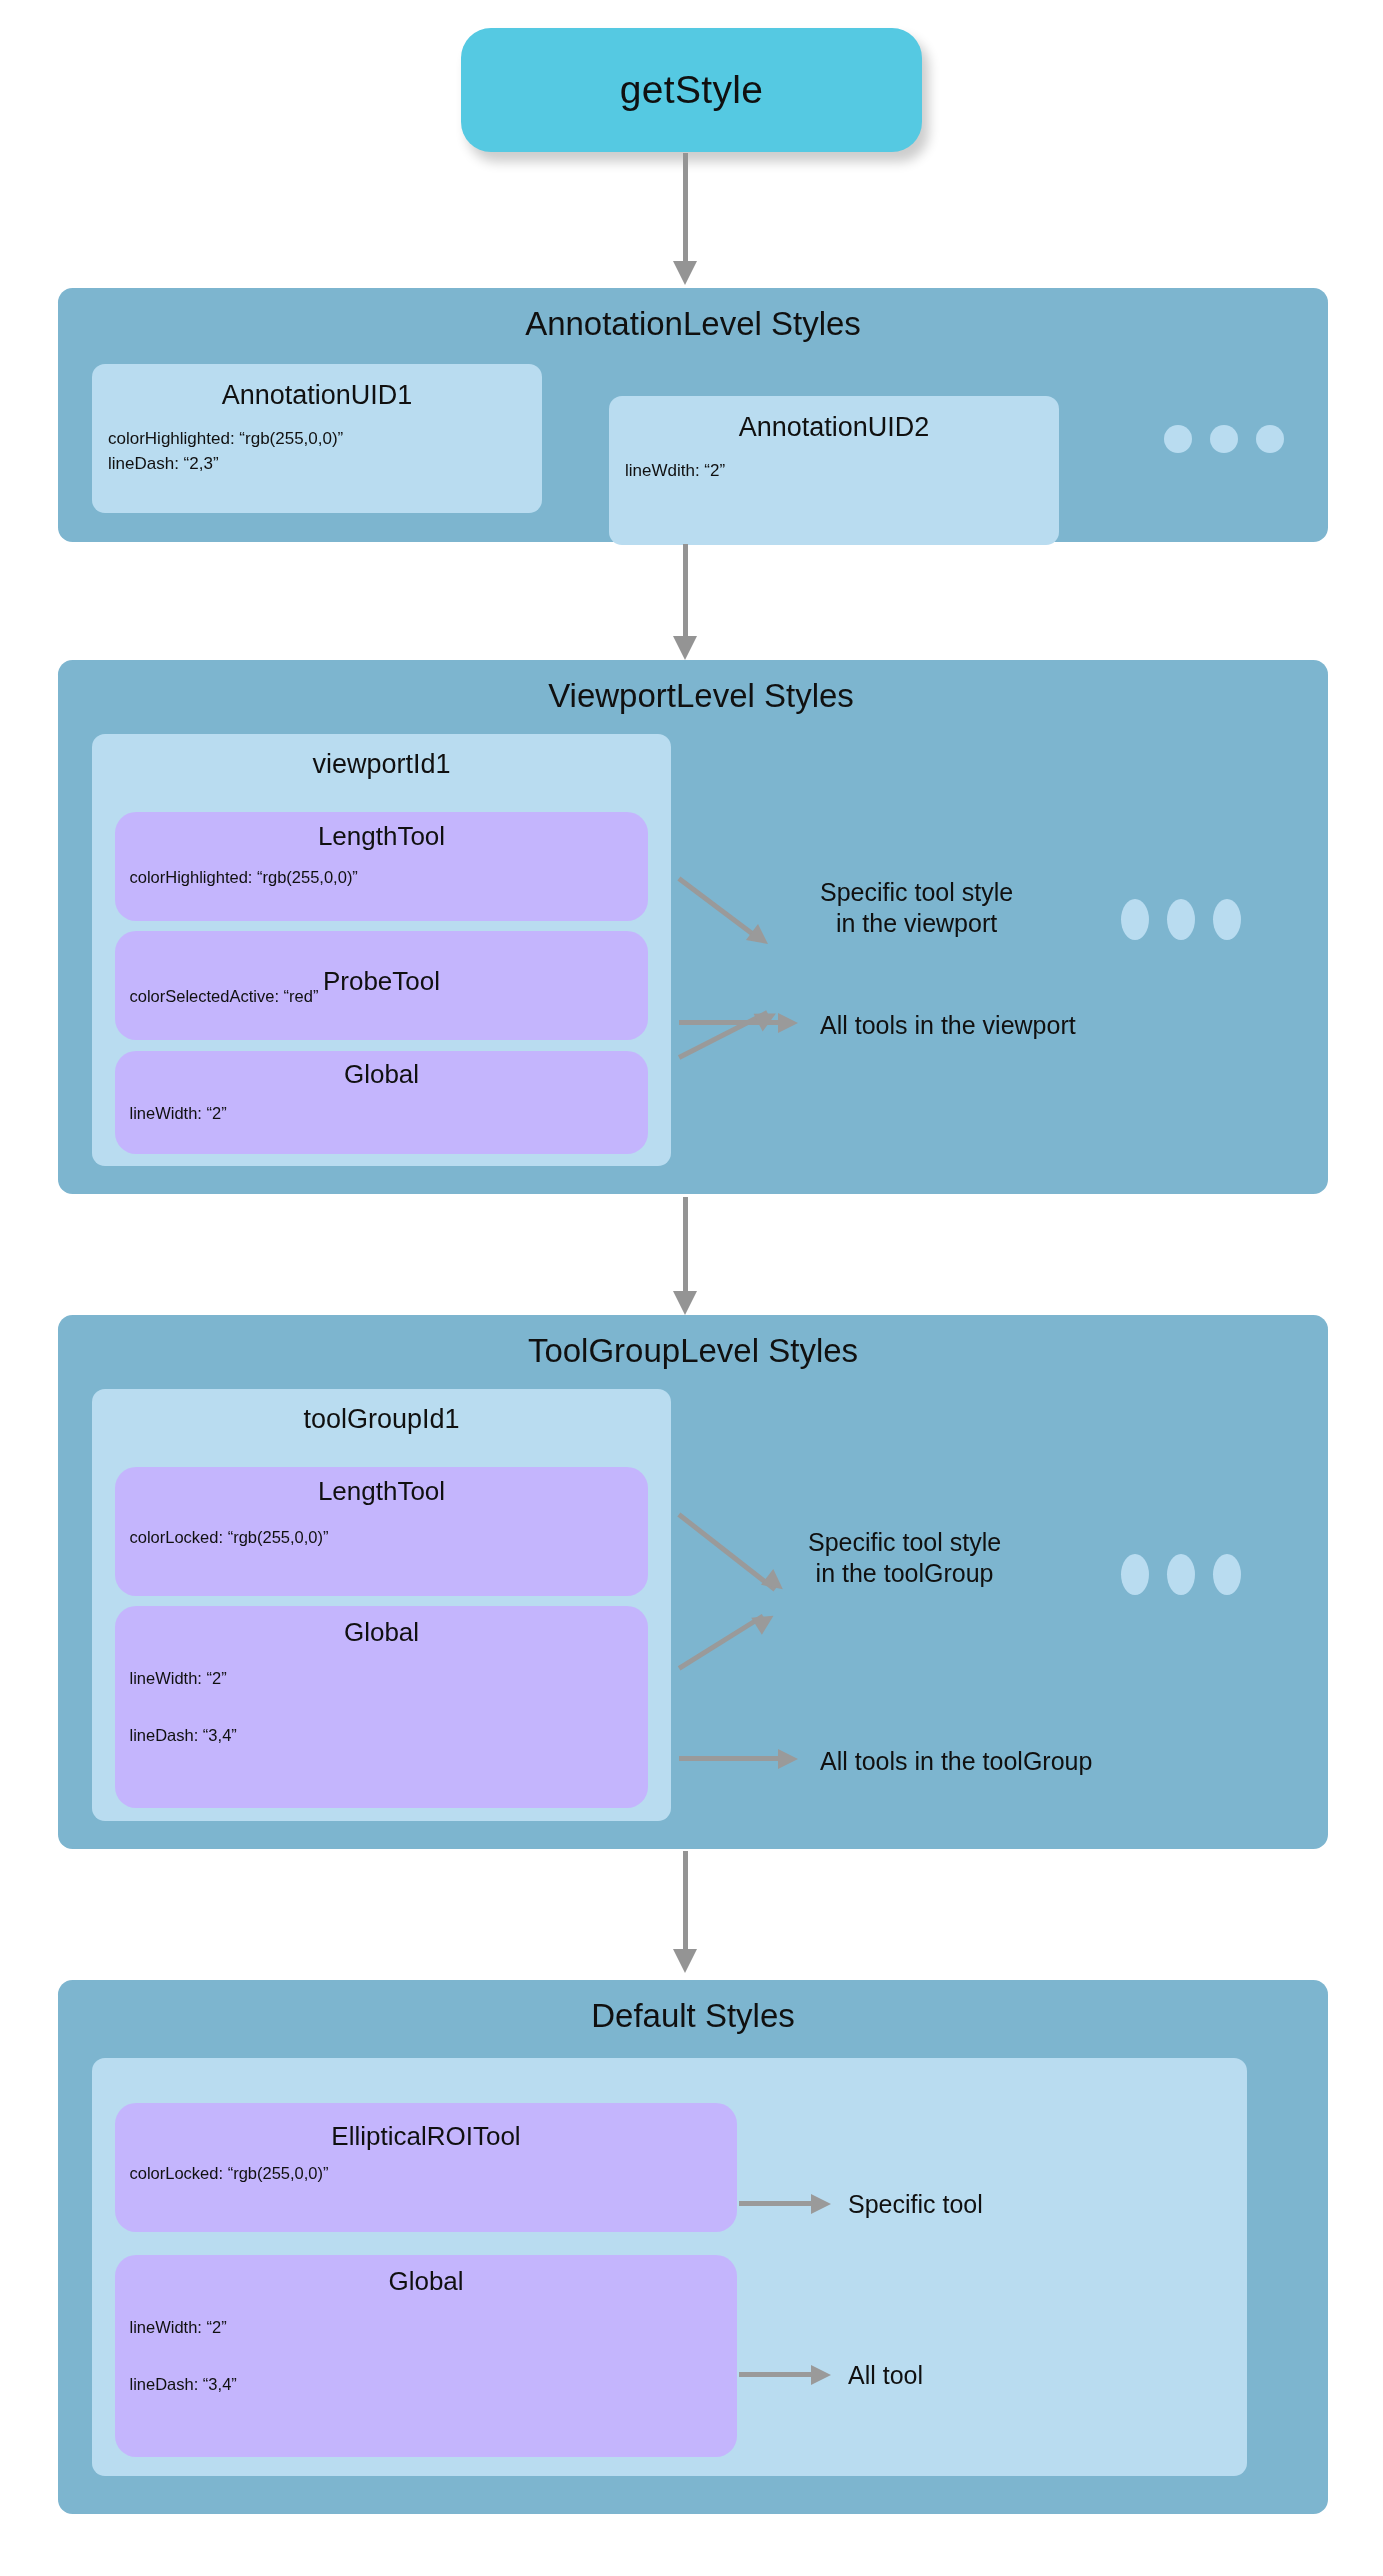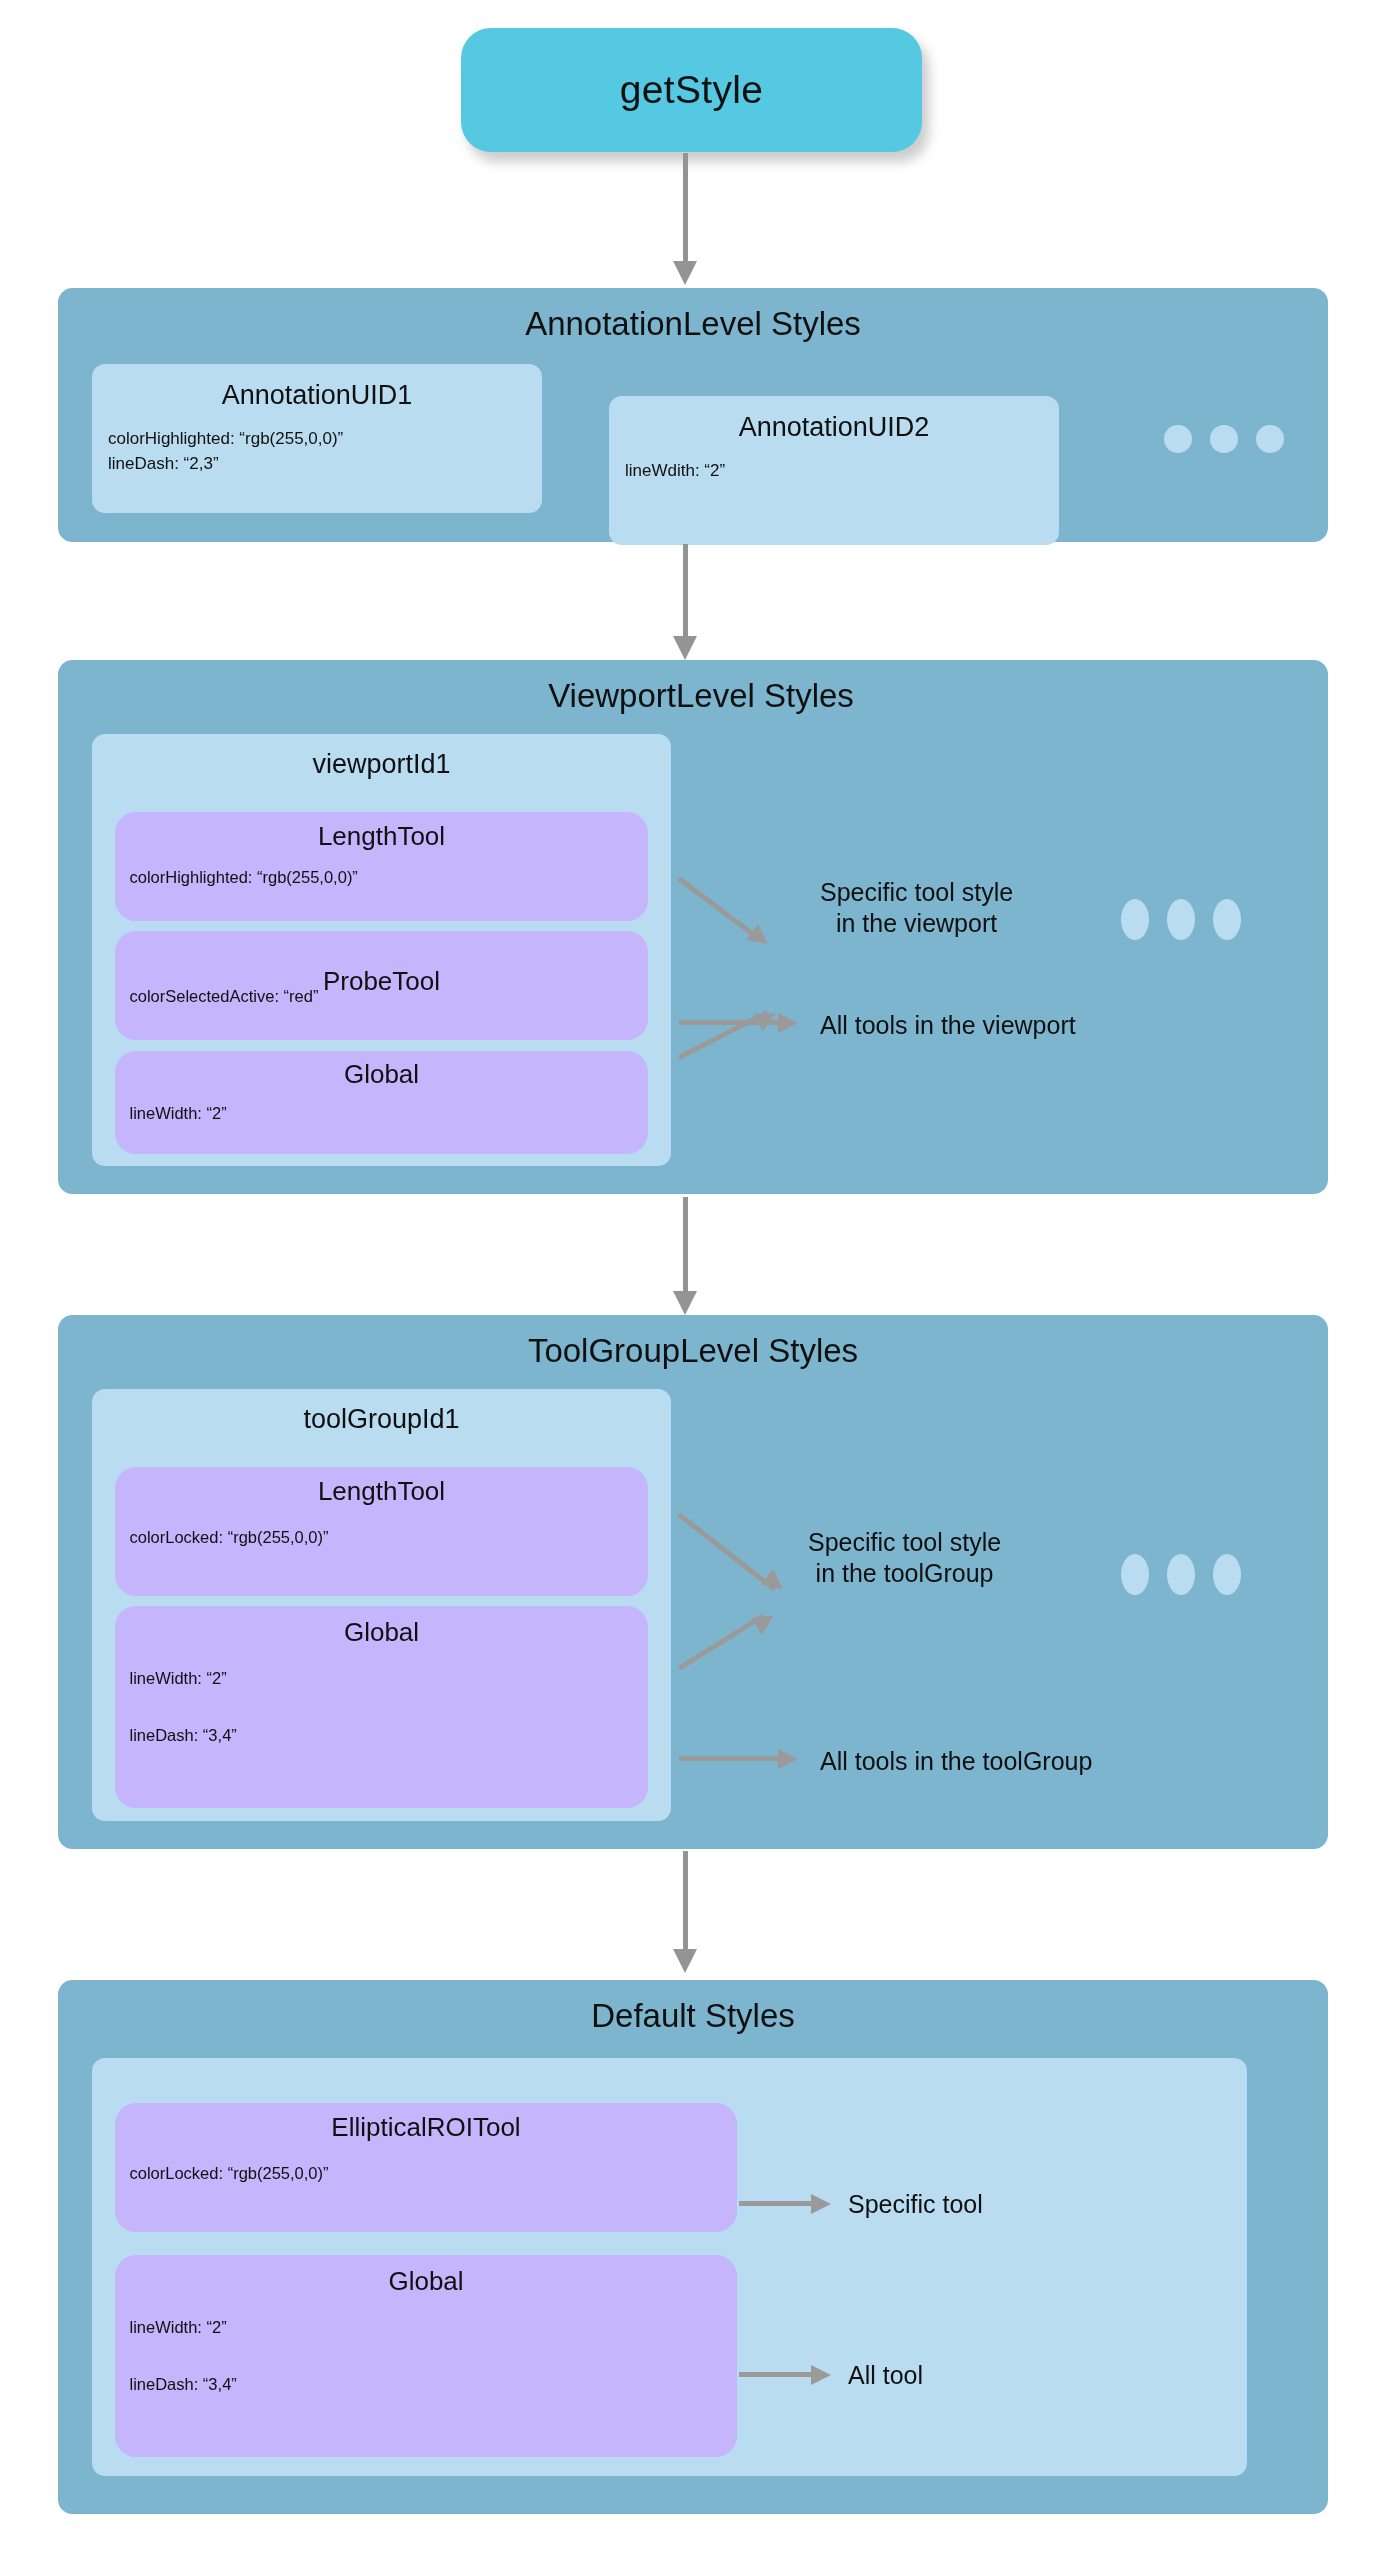--- a/index.html
+++ b/index.html
@@ -314,21 +314,21 @@
     <div class="shaft"></div>
     <div class="head"></div>
   </div>
 
   <div class="panel" style="left:58px; top:1980px; width:1270px; height:534px;">
     <div class="panel-title" style="top:17px;">Default Styles</div>
 
     <div class="group-card" style="left:34px; top:78px; width:1155px; height:418px;">
 
       <div class="tool-card" style="left:23px; top:45px; width:622px; height:129px;">
-        <div class="tool-title" style="top:9px;">EllipticalROITool</div>
+        <div class="tool-title" style="top:18px;">EllipticalROITool</div>
         <div class="tool-props" style="top:61px;">
           <div>colorLocked: “rgb(255,0,0)”</div>
         </div>
       </div>
 
       <div class="tool-card" style="left:23px; top:197px; width:622px; height:202px;">
         <div class="tool-title" style="top:10.5px;">Global</div>
         <div class="tool-props" style="top:63px;">
           <div>lineWidth: “2”</div>
           <div style="margin-top:38px;">lineDash: “3,4”</div>

